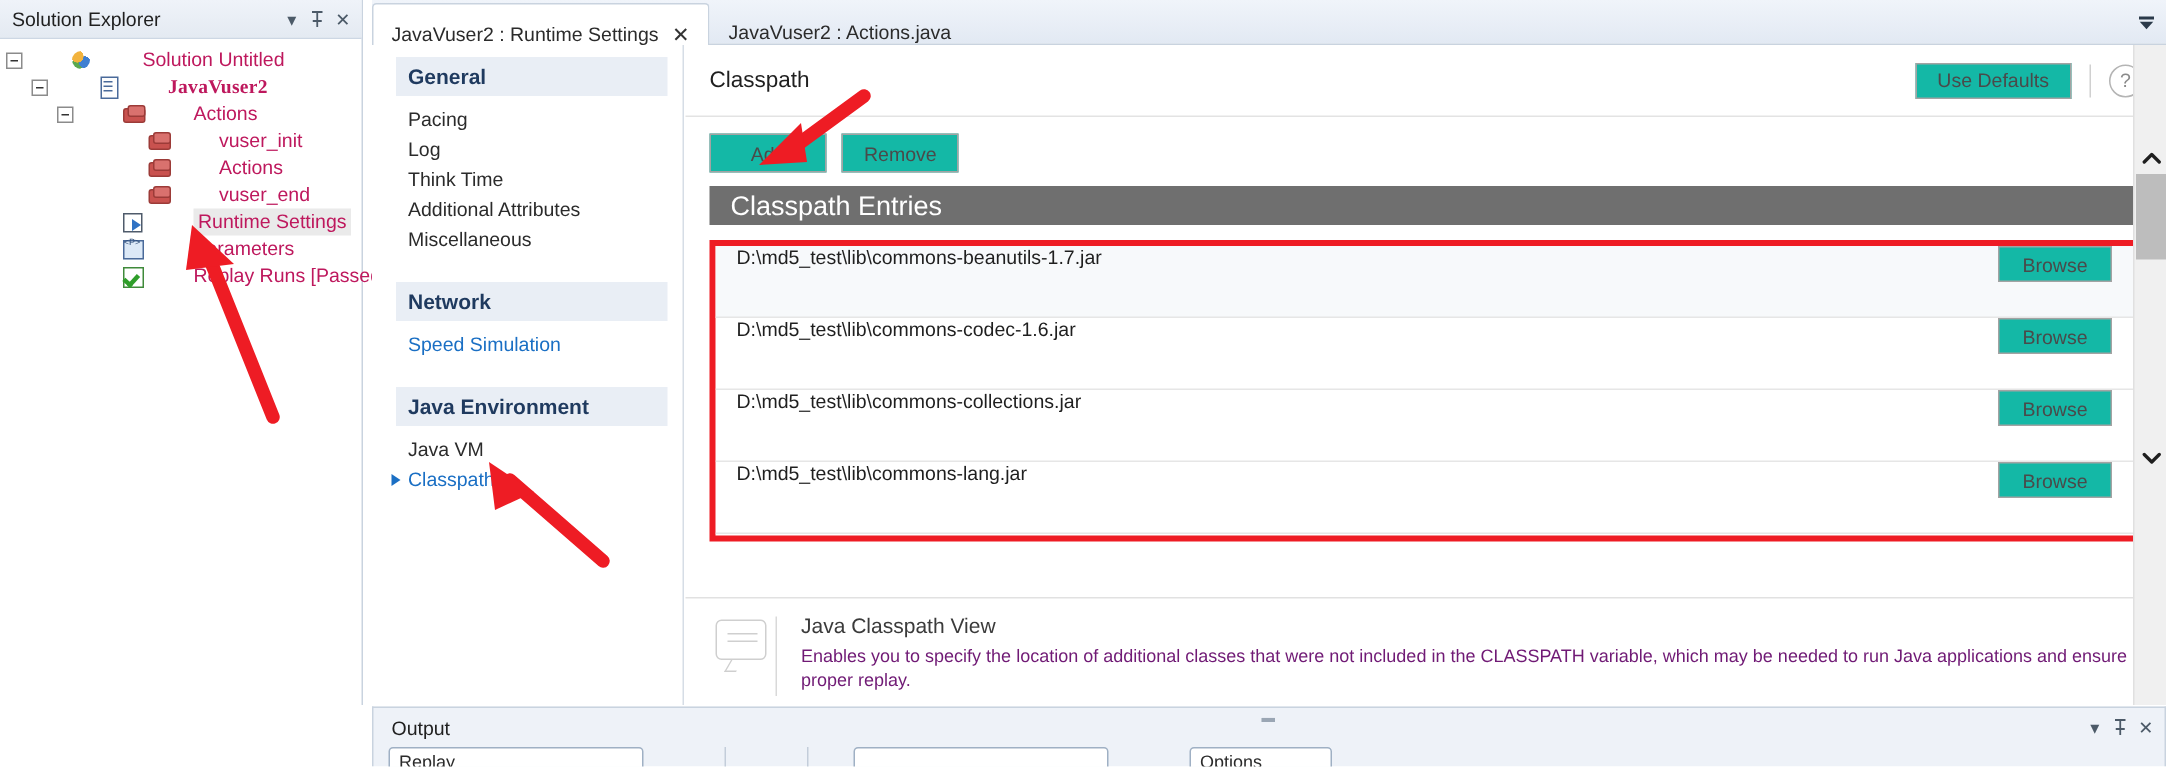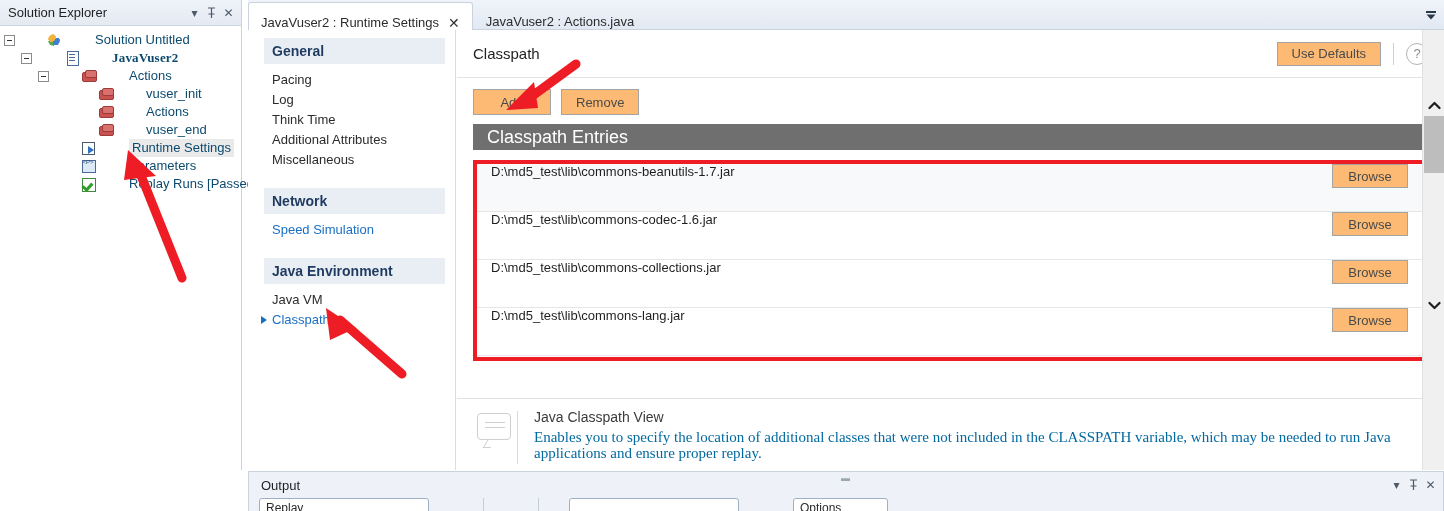--- a/index.html
+++ b/index.html
@@ -29,21 +29,21 @@
     font-size: 13px; color: #1f1f1f;
   }
   .se-title .t { flex: 1; }
   .se-title .tb {
     width: 17px; height: 17px; display: flex; align-items: center; justify-content: center;
     color: #4c5a68; font-size: 12px; cursor: default;
   }
   .se-tree { padding: 5px 0 0 0; }
   .tnode {
     display: flex; align-items: center; height: 18px; white-space: nowrap;
-    font-size: 13px; color: #0c4a6e; gap: 28px;
+    font-size: 13px; color: #be185d; gap: 28px;
   }
   .tnode .exp {
     width: 11px; height: 11px; margin-right: 3px; flex: 0 0 11px;
     border: 1px solid #8b8b8b; background: #fff;
     position: relative; font-size: 0;
   }
   .tnode .exp::before {
     content: ""; position: absolute; left: 2px; top: 4px; width: 5px; height: 1px; background: #333;
   }
   .tnode .exp.none { border: none; background: none; }
@@ -165,21 +165,21 @@
     position: absolute; left: 457px; top: 30px; width: 987px; height: 440px;
     background: #ffffff;
   }
   .main-head {
     position: relative; height: 48px;
     border-bottom: 1px solid #e3e3e3;
     display: flex; align-items: center; padding: 0 16px;
   }
   .main-title { font-size: 15px; color: #1f1f1f; flex: 1; }
   .btn {
-    border: 1px solid #a3a3a3; background: #fdba74; color: #4a4a4a;
+    border: 1px solid #a3a3a3; background: #14b8a6; color: #4a4a4a;
     font-size: 13px; font-family: "Liberation Sans", sans-serif;
     height: 24px; padding: 0 14px; cursor: default;
   }
   .btn.big { height: 26px; min-width: 78px; }
   .help-sep { width: 1px; height: 22px; background: #d0d0d0; margin: 0 12px; }
   .help-circle {
     width: 22px; height: 22px; border-radius: 50%; border: 1px solid #b4b4b4;
     color: #8a8a8a; font-size: 13px; display: flex; align-items: center; justify-content: center;
   }
   .toolrow { padding: 11px 16px 9px 16px; display: flex; gap: 10px; }
@@ -216,21 +216,21 @@
     background: #cfcfcf; box-shadow: 0 5px 0 #cfcfcf;
   }
   .bubble::after {
     content: ""; position: absolute; left: 7px; top: 26px;
     border-left: 1px solid #cfcfcf; border-bottom: 1px solid #cfcfcf;
     width: 7px; height: 7px; transform: skewX(-30deg); background: #fff;
   }
   .info-divider { width: 1px; background: #d9d9d9; margin: 2px 16px 6px 0; }
   .info-text { flex: 1; }
   .info-title { font-size: 14px; color: #3b3b3b; margin-bottom: 4px; }
-  .info-body { font-size: 15px; color: #0369a1; line-height: 16px; font-family: Liberation Serif, serif; }
+  .info-body { font-size: 12px; color: #701a75; line-height: 16px; }
 
   
   #main-scroll {
     position: absolute; right: 0; top: 30px; width: 22px; height: 440px;
     background: #f0f0f0; border-left: 1px solid #e0e0e0;
   }
   .sb-arrow {
     width: 22px; height: 22px; display: flex; align-items: center; justify-content: center;
     color: #1f1f1f; font-size: 13px; font-weight: bold;
   }

